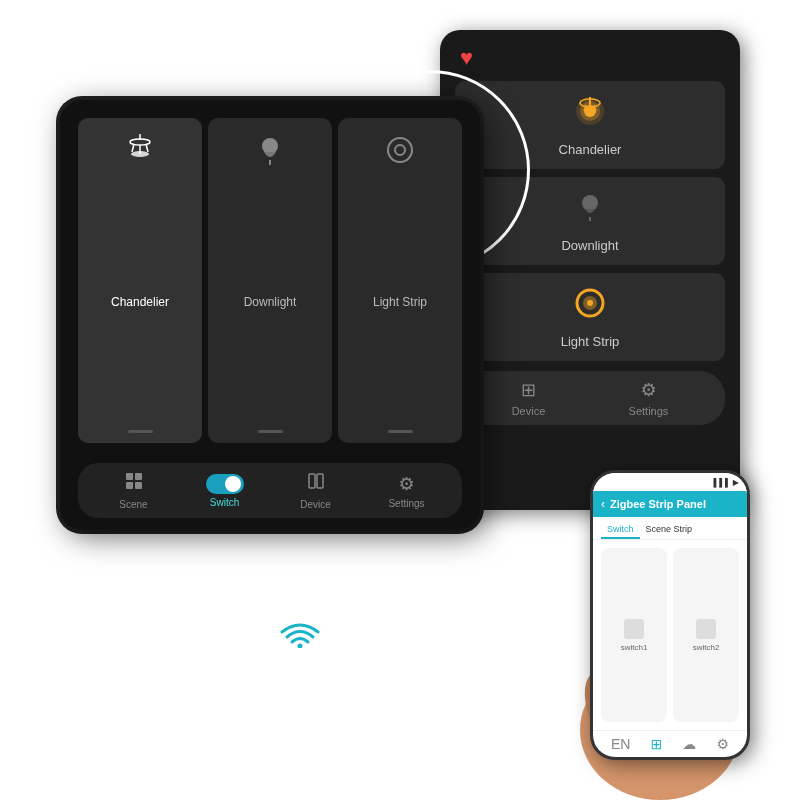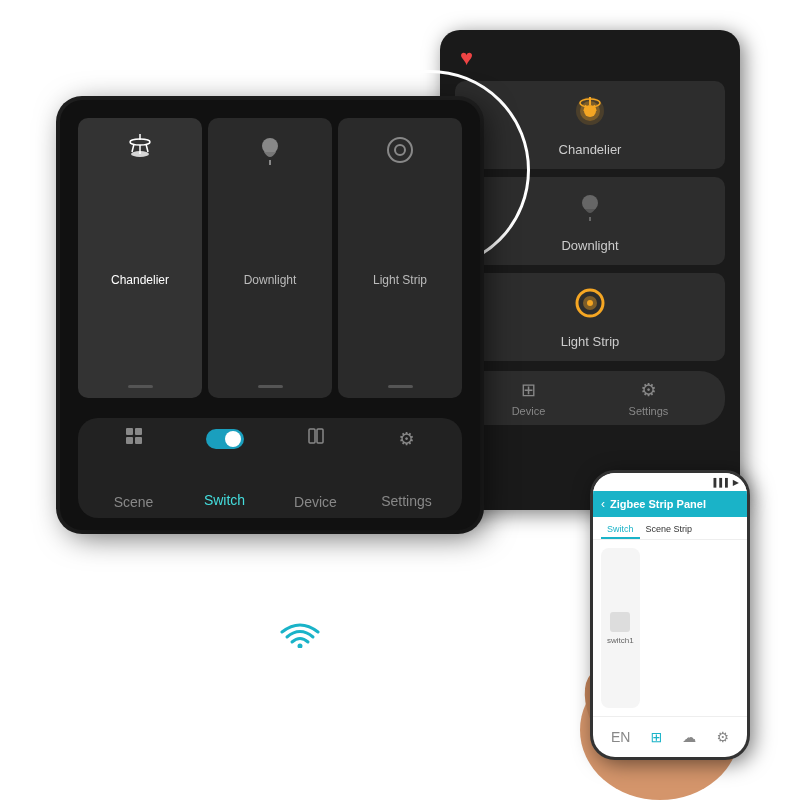--- a/index.html
+++ b/index.html
@@ -203,23 +203,22 @@
       cursor: pointer;
       min-width: 60px;
     }
 
     .nav-icon {
       font-size: 18px;
       color: #888;
     }
 
     .nav-label {
-      font-size: 14px;
+      font-size: 10px;
       color: #888;
-      margin-top: 40px;
     }
 
     .nav-item.active .nav-label {
       color: #4dd;
     }
 
     
     .toggle-switch {
       width: 38px;
       height: 20px;
@@ -306,21 +305,21 @@
       color: #333;
     }
 
     .phone-tab.active {
       color: #1ab3c8;
       border-bottom: 2px solid #1ab3c8;
     }
 
     .phone-switches-grid {
       display: grid;
-      grid-template-columns: 1fr 1fr 1fr 1fr;
+      grid-template-columns: 1fr 1fr;
       gap: 6px;
       padding: 8px;
       flex: 1;
     }
 
     .phone-switch-card {
       background: #f5f5f5;
       border-radius: 8px;
       display: flex;
       flex-direction: column;
@@ -339,21 +338,21 @@
 
     .phone-switch-label {
       font-size: 8px;
       color: #666;
       text-align: center;
     }
 
     .phone-bottom-nav {
       display: flex;
       justify-content: space-around;
-      padding: 12px 8px;
+      padding: 5px 8px;
       border-top: 1px solid #eee;
     }
 
     .phone-nav-btn {
       font-size: 14px;
       color: #888;
     }
 
     .phone-nav-btn.active {
       color: #1ab3c8;
@@ -582,20 +581,24 @@
         <div class="phone-tab">
           <span>Scene Strip</span>
         </div>
       </div>
 
       <div class="phone-switches-grid">
         <div class="phone-switch-card">
           <div class="phone-switch-icon"></div>
           <span class="phone-switch-label">switch1</span>
         </div>
+        <div class="phone-switch-card">
+          <div class="phone-switch-icon"></div>
+          <span class="phone-switch-label">switch2</span>
+        </div>
       </div>
 
       <div class="phone-bottom-nav">
         <span class="phone-nav-btn">EN</span>
         <span class="phone-nav-btn active">⊞</span>
         <span class="phone-nav-btn">☁</span>
         <span class="phone-nav-btn">⚙</span>
       </div>
 
     </div>

